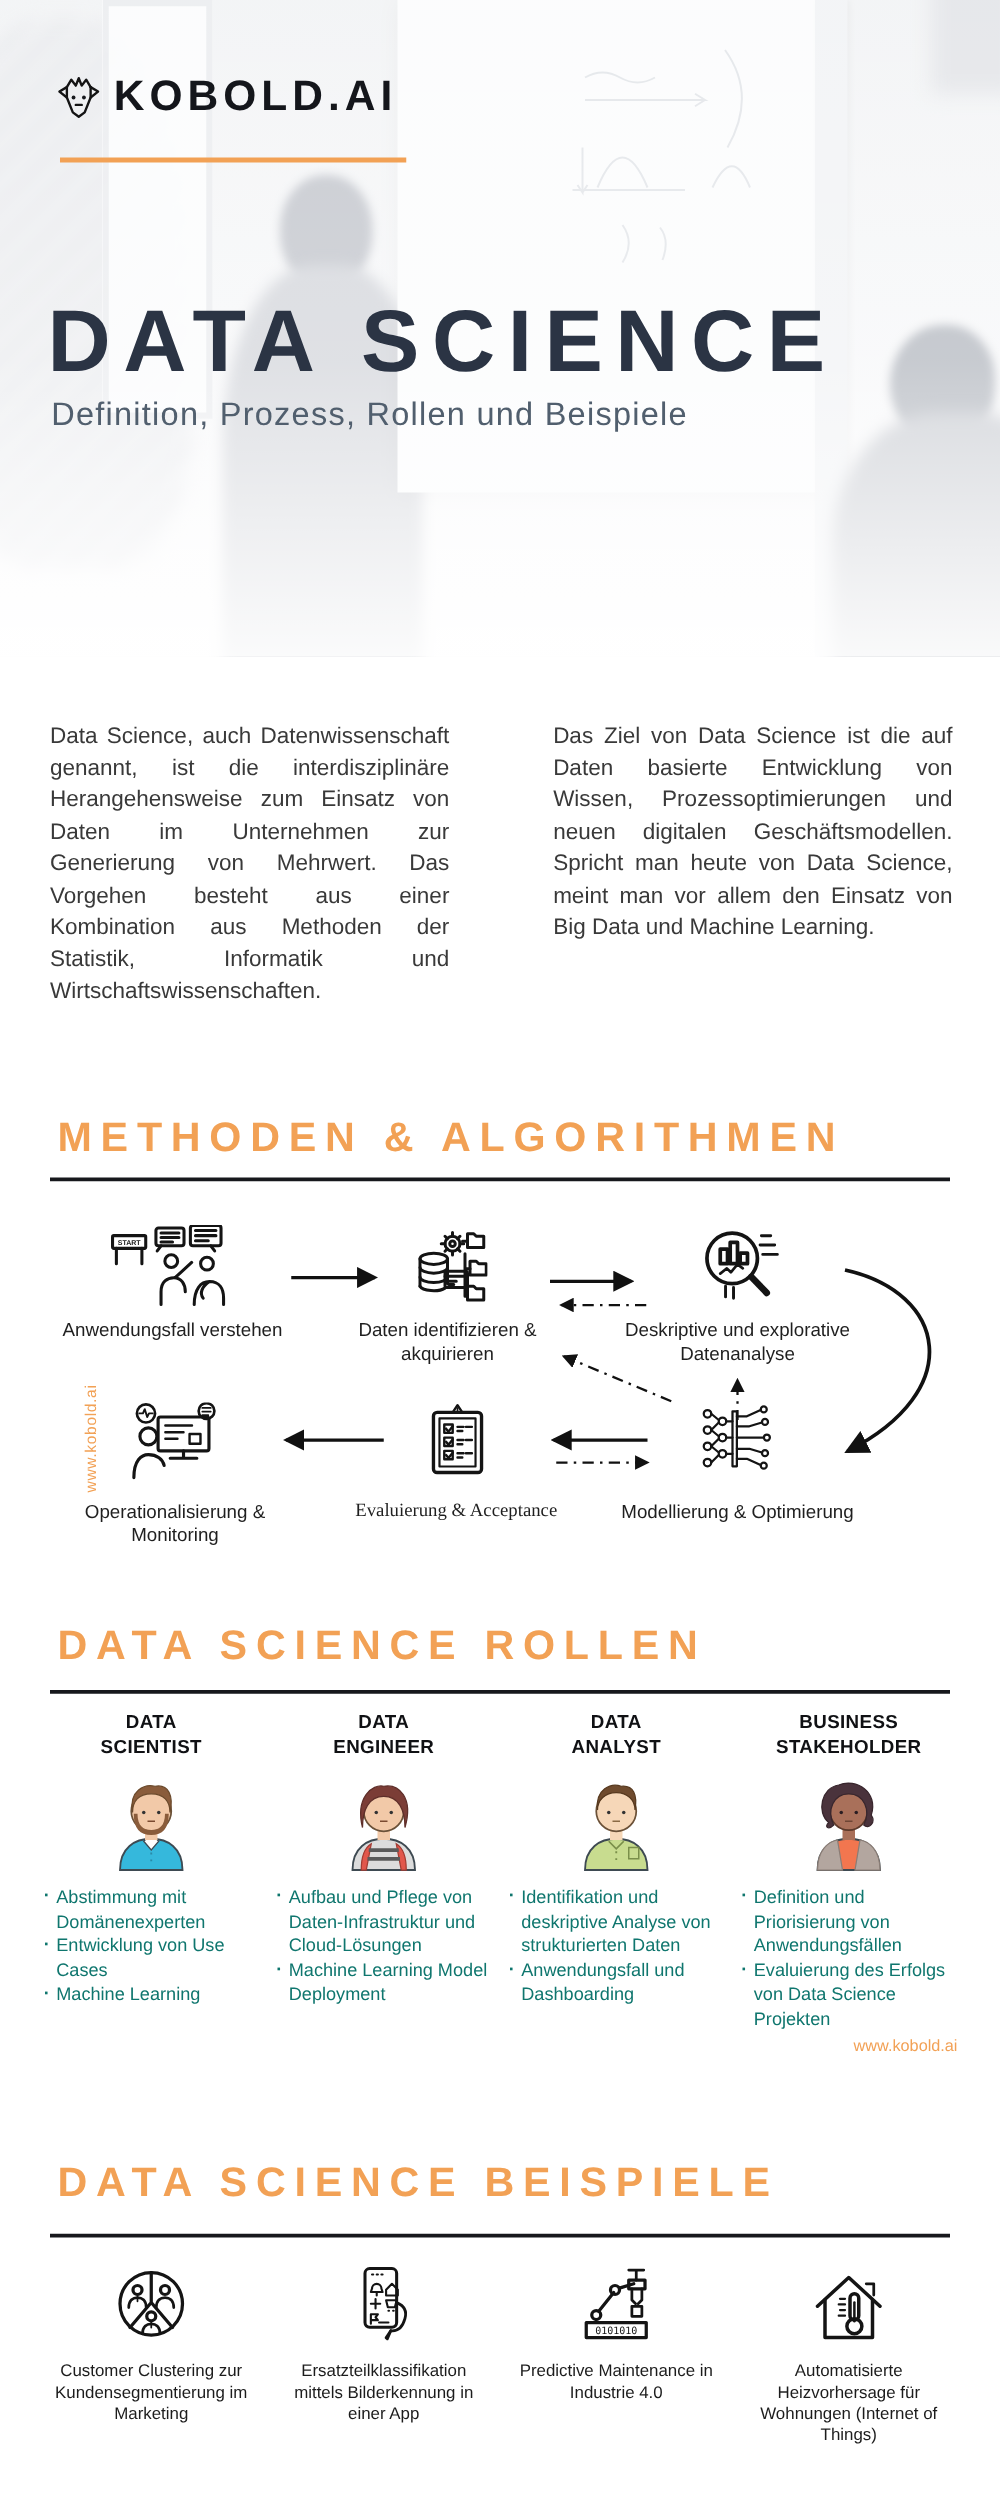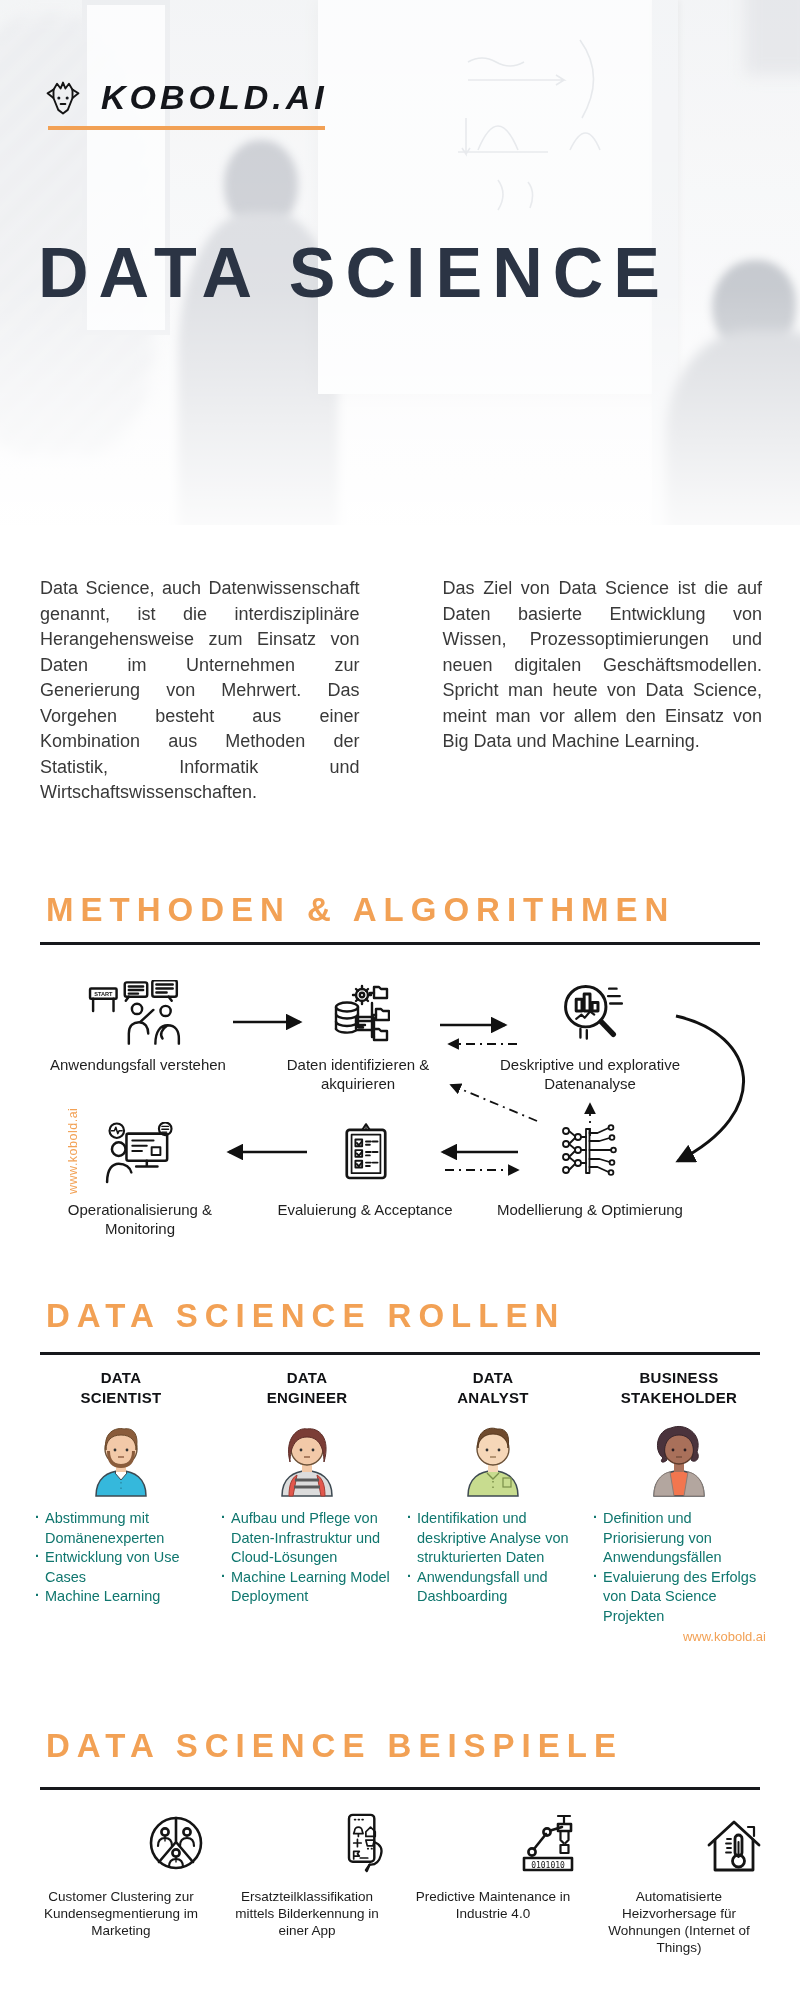--- a/index.html
+++ b/index.html
@@ -20,21 +20,21 @@
   .ph-man-body{left:178px;top:212px;width:160px;height:320px;background:#c5c8cf;
         border-radius:45% 40% 0 0;filter:blur(5px);}
   .ph-board{left:318px;top:0;width:346px;height:394px;background:#fafbfc;box-shadow:0 0 18px rgba(0,0,0,.05);}
   .ph-board-edge{left:652px;top:0;width:26px;height:525px;background:#edeff2;box-shadow:2px 0 6px rgba(0,0,0,.06);}
   .ph-right-head{left:712px;top:260px;width:84px;height:95px;background:#9aa0aa;border-radius:50% 45% 48% 50%;filter:blur(4px);}
   .ph-right-body{left:666px;top:330px;width:170px;height:210px;background:#b6bac2;border-radius:50% 30% 0 0;filter:blur(6px);}
   .ph-top-right{left:745px;top:-20px;width:70px;height:95px;background:#d9dbe0;filter:blur(8px);}
   .ph-wash{left:0;top:0;width:800px;height:525px;
         background:linear-gradient(180deg,rgba(255,255,255,.35) 0%,rgba(255,255,255,.45) 55%,rgba(255,255,255,.92) 100%);}
 
-  .logo-row{position:absolute;top:78px;left:44px;display:flex;align-items:center;gap:19px;z-index:6;font-style:italic;}
+  .logo-row{position:absolute;top:58px;left:44px;display:flex;align-items:center;gap:9px;z-index:6;}
   .logo-text{font-size:34px;font-weight:700;letter-spacing:4px;color:#14161b;}
   .logo-underline{position:absolute;top:126px;left:48px;width:277px;height:4px;background:var(--accent);z-index:6;}
   .hero-title{position:absolute;top:233px;left:38px;z-index:6;font-size:70px;font-weight:800;
         letter-spacing:10px;color:var(--title-color);white-space:nowrap;}
   .hero-subtitle{position:absolute;top:316px;left:41px;z-index:6;font-size:26px;letter-spacing:1px;color:#515f6e;}
 
   
   .intro{position:absolute;top:576px;left:40px;width:722px;display:flex;gap:83px;}
   .intro p{margin:0;flex:1;font-size:18px;line-height:25.5px;text-align:justify;color:#393939;}
 
@@ -58,21 +58,21 @@
   .role-title{text-align:center;font-size:15px;font-weight:700;line-height:20px;color:#101114;letter-spacing:.3px;}
   .role-avatar{display:block;margin:10px auto 11px;}
   .role-bullets{margin:0;padding:0;list-style:none;font-size:14.5px;line-height:19.5px;color:#0f766e;}
   .role-bullets li{position:relative;padding-left:11px;}
   .role-bullets li::before{content:"·";position:absolute;left:1px;top:-1px;font-weight:700;}
   .role-site{margin-top:3px;text-align:right;font-size:13px;color:var(--accent);}
 
   
   .ex-grid{position:absolute;top:1808px;left:34px;width:732px;display:grid;
         grid-template-columns:repeat(4,1fr);column-gap:12px;}
-  .ex-item{display:flex;flex-direction:column;align-items:flex-end;}
+  .ex-item{display:flex;flex-direction:column;align-items:center;}
   .ex-iconbox{height:68px;display:flex;align-items:flex-end;justify-content:center;}
   .ex-label{margin-top:12px;font-size:13.5px;line-height:17px;text-align:center;color:#1c1c1c;}
 
   .ico{stroke:#141414;fill:none;stroke-linecap:round;stroke-linejoin:round;}
 </style>
 </head>
 <body>
 
 <div class="page">
 
@@ -110,20 +110,21 @@
           <path d="M8,9 L8,16 L12,26 L16,29 L20,26 L24,16 L24,9"></path>
           <path d="M14,21 h4"></path>
         </g>
         <circle cx="12.5" cy="16" r="1.3" fill="#17191e"></circle>
         <circle cx="19.5" cy="16" r="1.3" fill="#17191e"></circle>
       </svg>
       <span class="logo-text">KOBOLD.AI</span>
     </div>
     <div class="logo-underline"></div>
     <div class="hero-title">DATA SCIENCE</div>
+    <div class="hero-subtitle">Definition, Prozess, Rollen und Beispiele</div>
   </div>
 
   <div class="intro">
     <p>Data Science, auch Datenwissenschaft genannt, ist die interdisziplinäre Herangehensweise zum Einsatz von Daten im Unternehmen zur Generierung von Mehrwert. Das Vorgehen besteht aus einer Kombination aus Methoden der Statistik, Informatik und Wirtschaftswissenschaften.</p>
     <p>Das Ziel von Data Science ist die auf Daten basierte Entwicklung von Wissen, Prozessoptimierungen und neuen digitalen Geschäftsmodellen. Spricht man heute von Data Science, meint man vor allem den Einsatz von Big Data und Machine Learning.</p>
   </div>
 
   <div class="sec-h" style="top:891px;">METHODEN &amp; ALGORITHMEN</div>
   <div class="rule" style="top:942px;"></div>
 
@@ -248,21 +249,21 @@
         <path d="M6.5,9 h3 l1.5,-3.5 2,6.5 1.5,-3 h3" stroke-width="1.6"></path>
         <circle cx="62" cy="7" r="6.5" stroke-width="2.2"></circle>
         <path d="M58.5,4.5 h7 M58.5,7.5 h7 M58.5,10.5 h5" stroke-width="1.4"></path>
       </g>
     </svg>
 
     <div class="step-label" style="left:43px;top:105px;">Anwendungsfall verstehen</div>
     <div class="step-label" style="left:263px;top:105px;">Daten identifizieren &amp; akquirieren</div>
     <div class="step-label" style="left:495px;top:105px;">Deskriptive und explorative Datenanalyse</div>
     <div class="step-label" style="left:495px;top:250px;">Modellierung &amp; Optimierung</div>
-    <div class="step-label" style="left:270px;top:250px;">Evaluierung &amp; Acceptance</div>
+    <div class="step-label" style="left:270px;top:250px;font-family:Liberation Serif, serif;">Evaluierung &amp; Acceptance</div>
     <div class="step-label" style="left:45px;top:250px;">Operationalisierung &amp; Monitoring</div>
   </div>
 
   <div class="sec-h" style="top:1297px;">DATA SCIENCE ROLLEN</div>
   <div class="rule" style="top:1352px;"></div>
 
   <div class="roles-grid">
 
     <div class="role-col">
       <div class="role-title">

